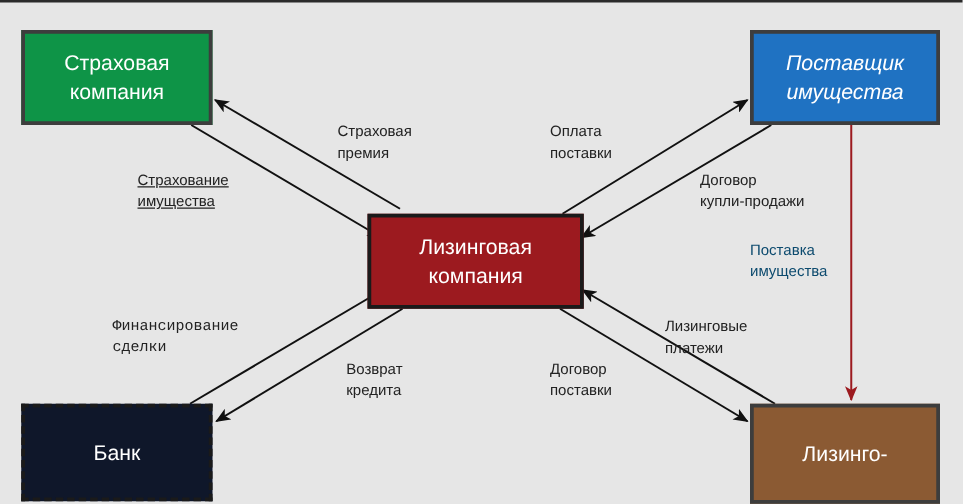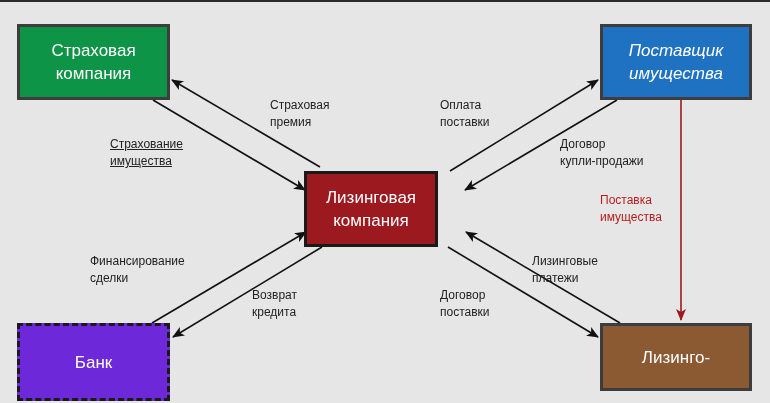--- a/index.html
+++ b/index.html
@@ -12,30 +12,30 @@
   .topbar { position: absolute; left: 0; top: 0; width: 770px; height: 2px; background: #2b2b2b; }
   .node {
     position: absolute; box-sizing: border-box;
     display: flex; flex-direction: column; align-items: center; justify-content: center;
     color: #ffffff; font-size: 17px; line-height: 23px; text-align: center;
     border: 3px solid #3d3d3d;
   }
   .node span { display: block; }
   #insurance { left: 17px; top: 24px; width: 153px; height: 76px; background: #0e9447; }
   #supplier  { left: 600px; top: 24px; width: 152px; height: 76px; background: #1f72c2; font-style: italic; }
-  #leasing   { left: 304px; top: 171px; width: 134px; height: 76px; background: #9c1a1f; border-color:#1a1a1a; }
-  #bank      { left: 17px; top: 323px; width: 153px; height: 78px; background: #6d28d9; border: 3px dashed #1a1a1a; }
-  #lessee    { left: 600px; top: 323px; width: 152px; height: 68px; background: #8b5a33; }
+  #leasing   { left: 294px; top: 171px; width: 173px; height: 76px; background: #9c1a1f; border-color:#1a1a1a; }
+  #bank      { left: 17px; top: 323px; width: 153px; height: 78px; background: #0f172a; border: 3px dashed #1a1a1a; }
+  #lessee    { left: 600px; top: 323px; width: 152px; height: 80px; background: #8b5a33; }
   .lbl {
     position: absolute; font-size: 12px; line-height: 17px; color: #222222;
   }
   .lbl span { display: block; }
   .lbl.right { text-align: left; }
   .lbl.left  { text-align: left; }
-  .lbl.red { color: #b91c1c; }
+  .lbl.red { color: #0c4a6e; }
   svg.arrows { position: absolute; left: 0; top: 0; }
 </style>
 </head>
 <body>
 
 <div class="topbar"></div>
 
 <svg class="arrows" width="770" height="403">
   <defs>
     <marker id="ah" markerWidth="12" markerHeight="10" refX="11" refY="5" orient="auto" markerUnits="userSpaceOnUse">
@@ -89,25 +89,25 @@
   <span>имущества</span>
 </div>
 <div class="lbl right" style="left:440px; top:97px; width:63px;">
   <span>Оплата</span>
   <span>поставки</span>
 </div>
 <div class="lbl left" style="left:560px; top:136px;">
   <span>Договор</span>
   <span>купли-продажи</span>
 </div>
-<div class="lbl right" style="left:90px; top:253px; width:112px;">
+<div class="lbl right" style="left:90px; top:253px; width:112px;font-family:Liberation Mono, monospace;">
   <span>Финансирование</span>
   <span>сделки</span>
 </div>
-<div class="lbl left" style="left:252px; top:287px;">
+<div class="lbl left" style="left:277px; top:287px;">
   <span>Возврат</span>
   <span>кредита</span>
 </div>
 <div class="lbl left" style="left:532px; top:253px;">
   <span>Лизинговые</span>
   <span>платежи</span>
 </div>
 <div class="lbl right" style="left:440px; top:287px; width:62px;">
   <span>Договор</span>
   <span>поставки</span>

